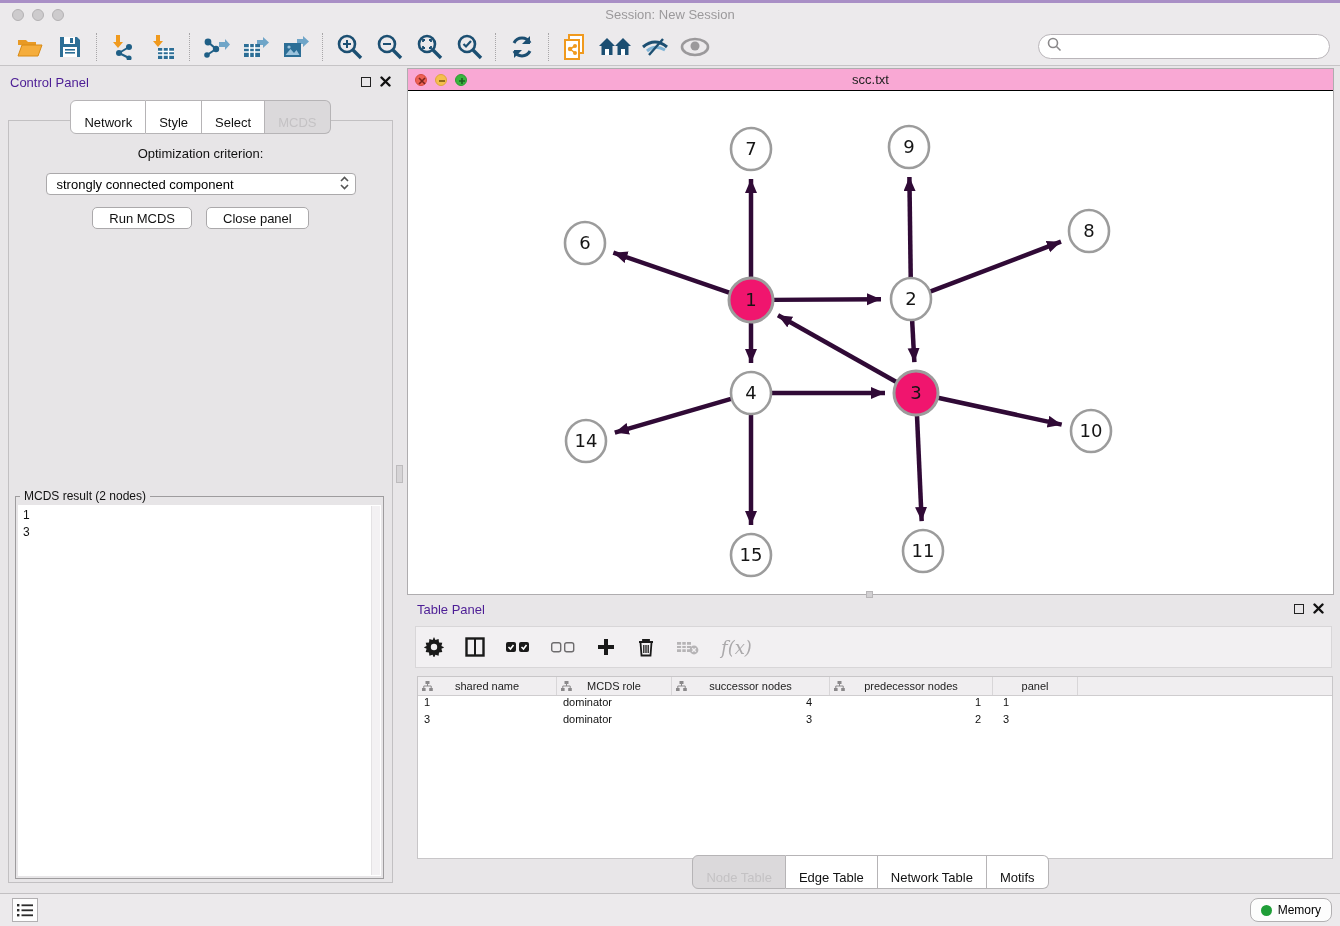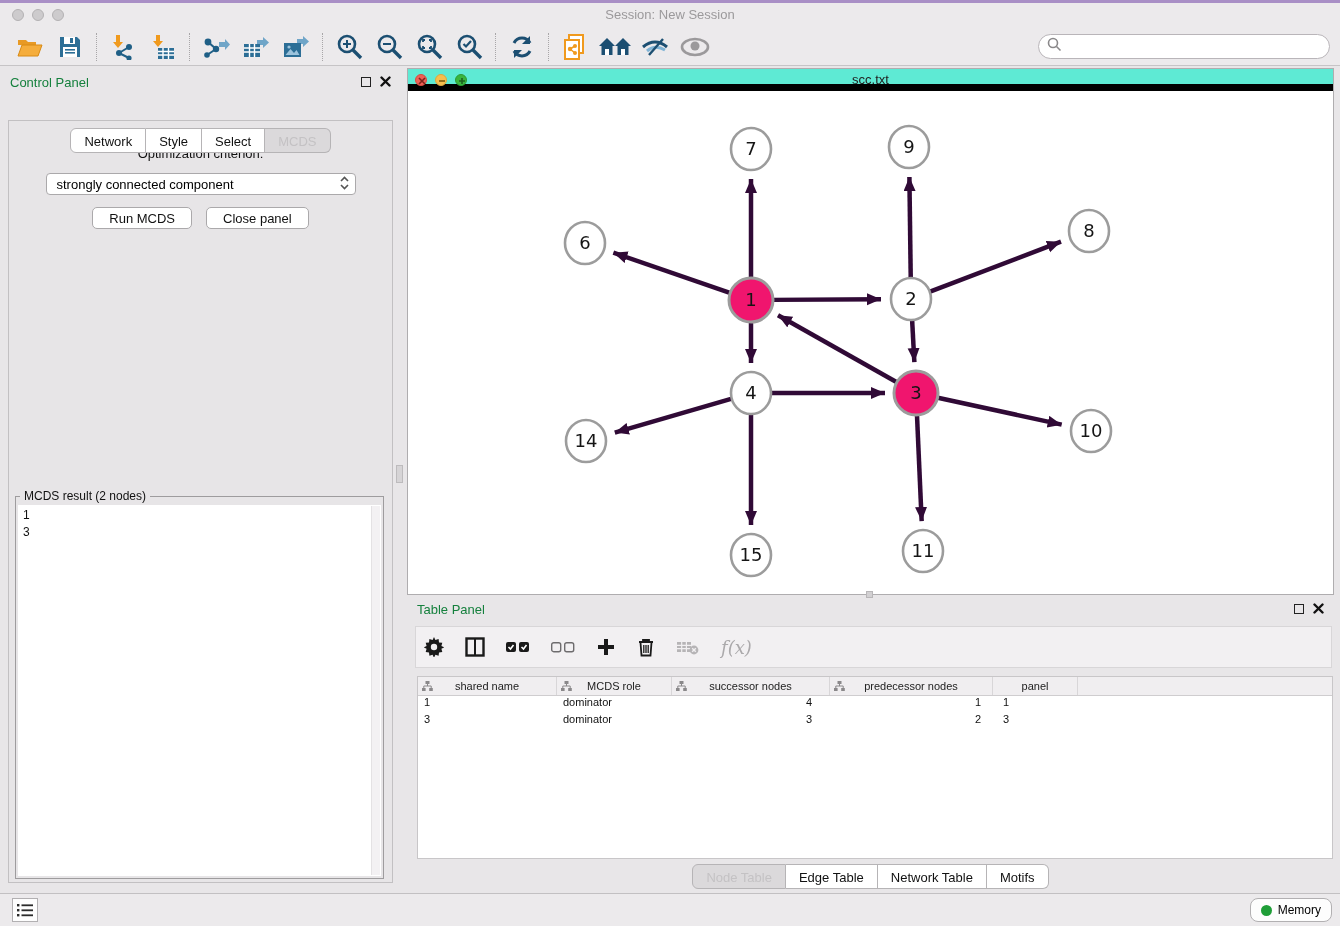--- a/index.html
+++ b/index.html
@@ -21,28 +21,28 @@
   #search-wrap { margin-left:auto; width:292px; height:25px; background:#FFF; border:1px solid #B9B5B9;
                  border-radius:13px; display:flex; align-items:center; padding-left:8px; }
   #search-wrap input { border:none; outline:none; flex:1; height:20px; font-size:13px; background:transparent; }
 
   
   #workspace { position:absolute; left:0; top:63px; width:1340px; height:830px; background:#E8E6E8; }
 
   
   #controlpanel { position:absolute; left:6px; top:5px; width:389px; height:812px; }
   .panel-head { position:relative; height:24px; }
-  .panel-head .ptitle { position:absolute; left:4px; top:4px; font-size:13px; color:#15803d; }
+  .panel-head .ptitle { position:absolute; left:4px; top:4px; font-size:13px; color:#4c1d95; }
   .panel-icons { position:absolute; right:4px; top:5px; display:flex; gap:9px; align-items:center; }
   .float-ico { width:10px; height:10px; border:1.5px solid #222; display:inline-block; }
   .close-ico svg { display:block; }
 
   .seg { display:flex; }
-  .seg .tab { background:#FFF; border:1px solid #B6B4B6; border-left:none; padding:5px 13px 3px;
-              font-size:13px; color:#111; white-space:nowrap;margin-top:28px; }
+  .seg .tab { background:#FFF; border:1px solid #B6B4B6; border-left:none; padding:14px 13px 3px;
+              font-size:13px; color:#111; white-space:nowrap; }
   .seg .tab:first-child { border-left:1px solid #B6B4B6; border-radius:6px 0 0 6px; }
   .seg .tab:last-child { border-radius:0 6px 6px 0; }
   .seg .tab.dimmed { background:#DBD9DB; color:#C4C2C4; }
 
   #cp-tabs { position:absolute; top:29px; left:0; right:0; display:flex; justify-content:center; z-index:2; }
   #cp-content { position:absolute; left:2px; right:2px; top:49px; bottom:0;
                 background:#E7E5E7; border:1px solid #C2C0C2; }
   #opt-label { margin-top:25px; text-align:center; font-size:13px; color:#111; }
   #criterion { margin:12px auto 0; width:310px; height:22px; background:#FFF; border:1px solid #ABA9AB;
                border-radius:4px; display:flex; align-items:center; padding:0 6px 0 10px; font-size:13px; }
@@ -57,22 +57,22 @@
                    font-size:12px; color:#111; }
   #result-box { position:absolute; left:2px; right:2px; top:8px; bottom:2px; background:#FFF; }
   #result-text { position:absolute; left:0; top:0; right:12px; bottom:0; font-size:12px; line-height:17px;
                  padding:2px 5px; white-space:pre; color:#111; }
   #result-scroll { position:absolute; right:1px; top:1px; bottom:1px; width:9px; background:#F3F1F3;
                    border-left:1px solid #E4E2E4; }
 
   
   #netwin { position:absolute; left:407px; top:2px; width:927px; height:527px;
             border:1px solid #AFADAF; background:#FFF; }
-  #net-titlebar { position:absolute; left:0; top:0; right:0; height:22px; background:#5eead4;
-                  border-bottom:7px solid #000000; }
+  #net-titlebar { position:absolute; left:0; top:0; right:0; height:22px; background:#f9a8d4;
+                  border-bottom:1px solid #000000; }
   #net-lights { position:absolute; left:7px; top:5px; display:flex; gap:8px; }
   .tl { width:12px; height:12px; border-radius:50%; position:relative; }
   .tl svg { position:absolute; left:2px; top:2px; }
   .tl.red { background:#EE6156; border:1px solid #D84B3F; }
   .tl.yellow { background:#F5BE4E; border:1px solid #DFA63B; }
   .tl.green { background:#39B53E; border:1px solid #2C9A33; }
   #net-title { position:absolute; left:0; right:0; top:3px; text-align:center; font-size:13px; color:#222; }
   #net-canvas { position:absolute; left:0; top:22px; right:0; bottom:0; background:#FFF; }
   #graph-svg { display:block; }
   #net-resize-dot { position:absolute; left:458px; bottom:-4px; width:7px; height:7px; background:#D2D0D2; border:1px solid #B8B6B8; }

